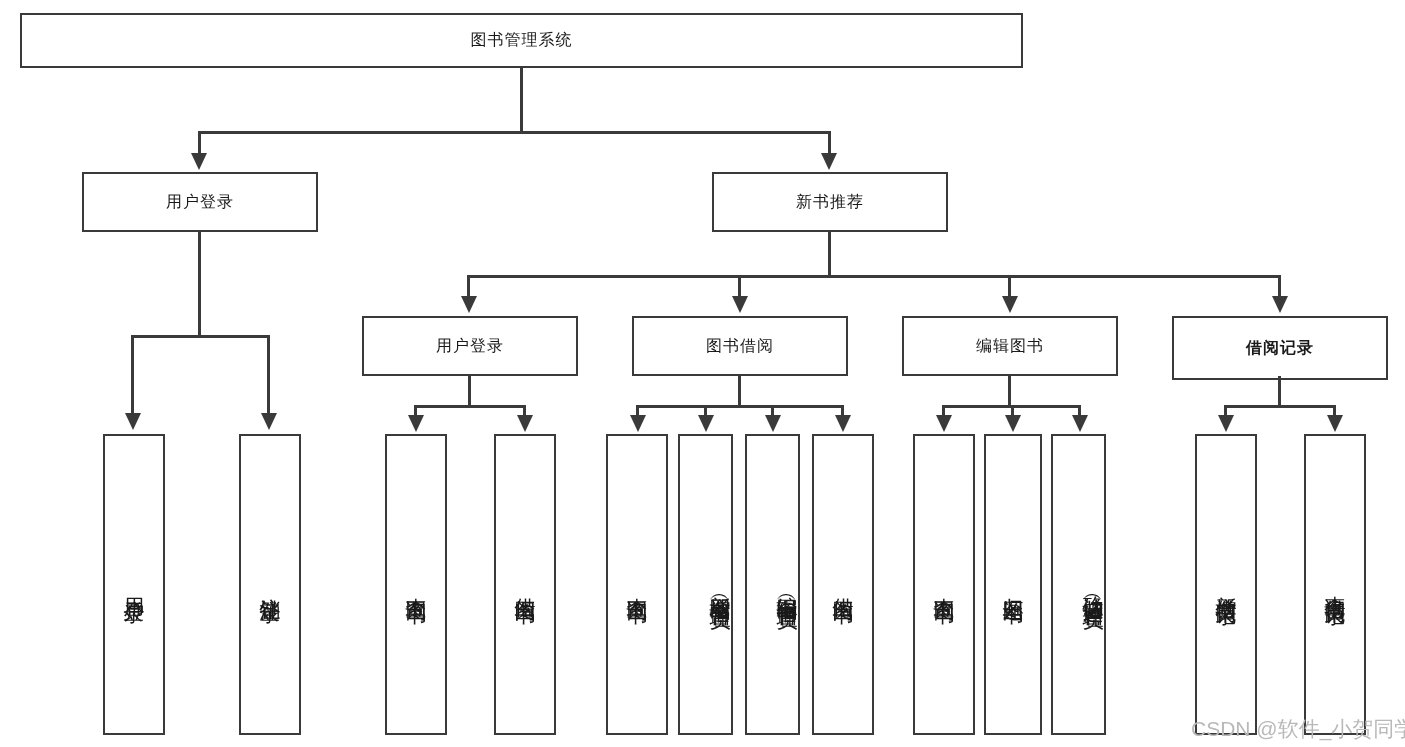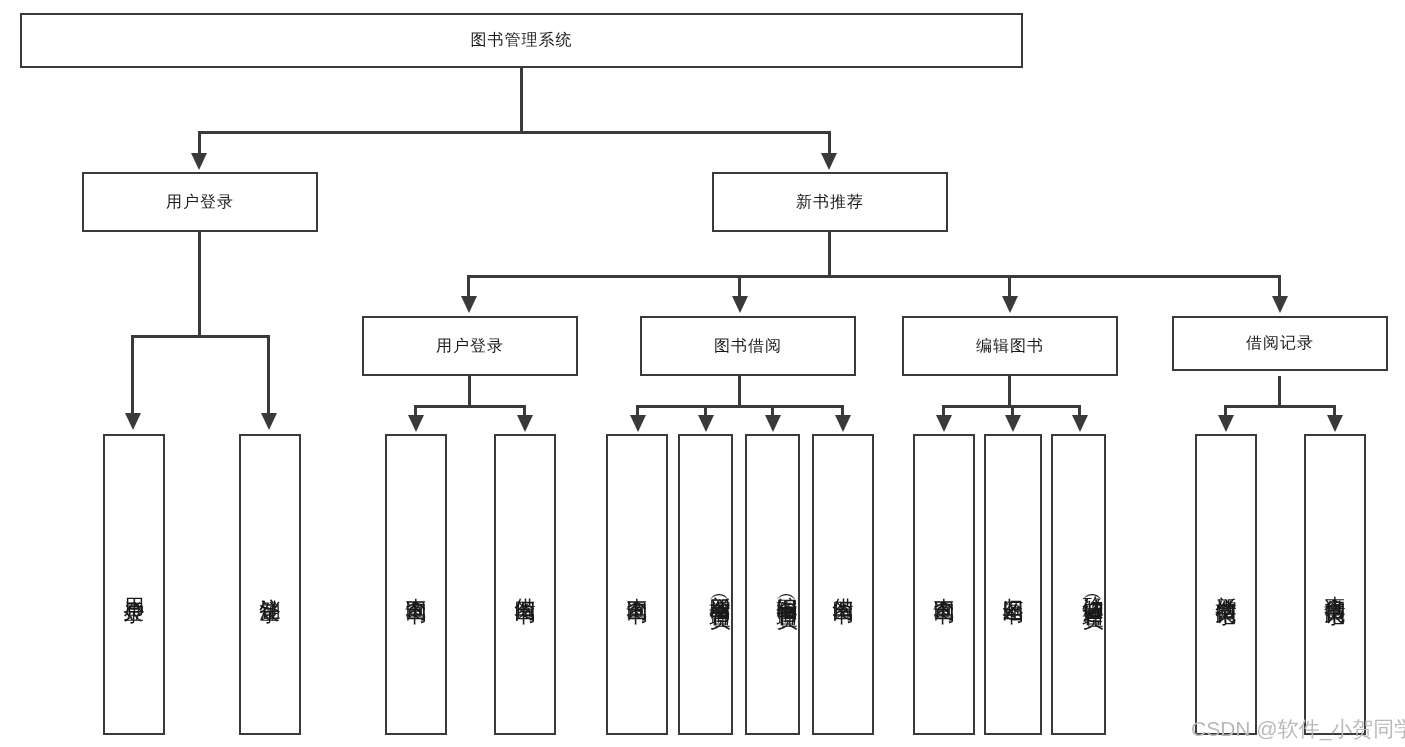--- a/index.html
+++ b/index.html
@@ -120,27 +120,27 @@
 
   <div class="conn vline" style="left:1008px; top:275px; width:3px; height:23px;"></div>
   <div class="arrow" style="left:1002px; top:296px;"></div>
 
   <div class="conn vline" style="left:1278px; top:275px; width:3px; height:23px;"></div>
   <div class="arrow" style="left:1272px; top:296px;"></div>
 
   <div class="node horiz" style="left:362px; top:316px; width:216px; height:60px;">
     <span class="lbl">用户登录</span>
   </div>
-  <div class="node horiz" style="left:632px; top:316px; width:216px; height:60px;margin-left:8px;">
+  <div class="node horiz" style="left:632px; top:316px; width:216px; height:60px;">
     <span class="lbl">图书借阅</span>
   </div>
   <div class="node horiz" style="left:902px; top:316px; width:216px; height:60px;">
     <span class="lbl">编辑图书</span>
   </div>
-  <div class="node horiz" style="left:1172px; top:316px; width:216px; height:55px;">
+  <div class="node horiz" style="left:1172px; top:316px; width:216px; height:64px;font-weight:bold;">
     <span class="lbl">借阅记录</span>
   </div>
 
   <div class="conn vline" style="left:468px; top:376px; width:3px; height:29px;"></div>
   <div class="conn hline" style="left:414px; top:405px; width:112px; height:3px;"></div>
   <div class="conn vline" style="left:414px; top:405px; width:3px; height:12px;"></div>
   <div class="arrow" style="left:408px; top:415px;"></div>
   <div class="conn vline" style="left:523px; top:405px; width:3px; height:12px;"></div>
   <div class="arrow" style="left:517px; top:415px;"></div>
 

